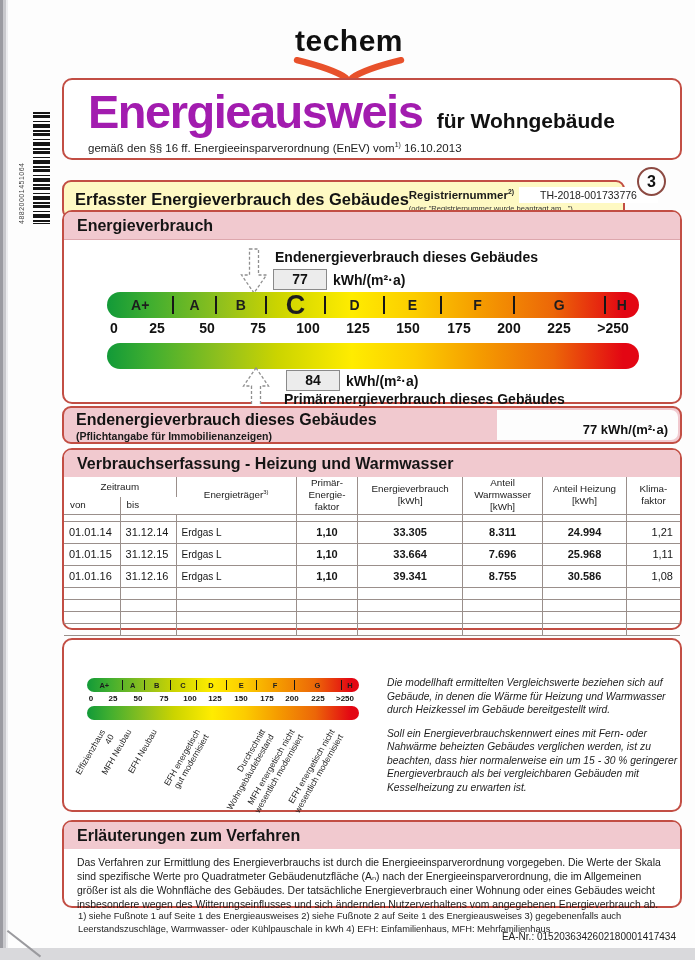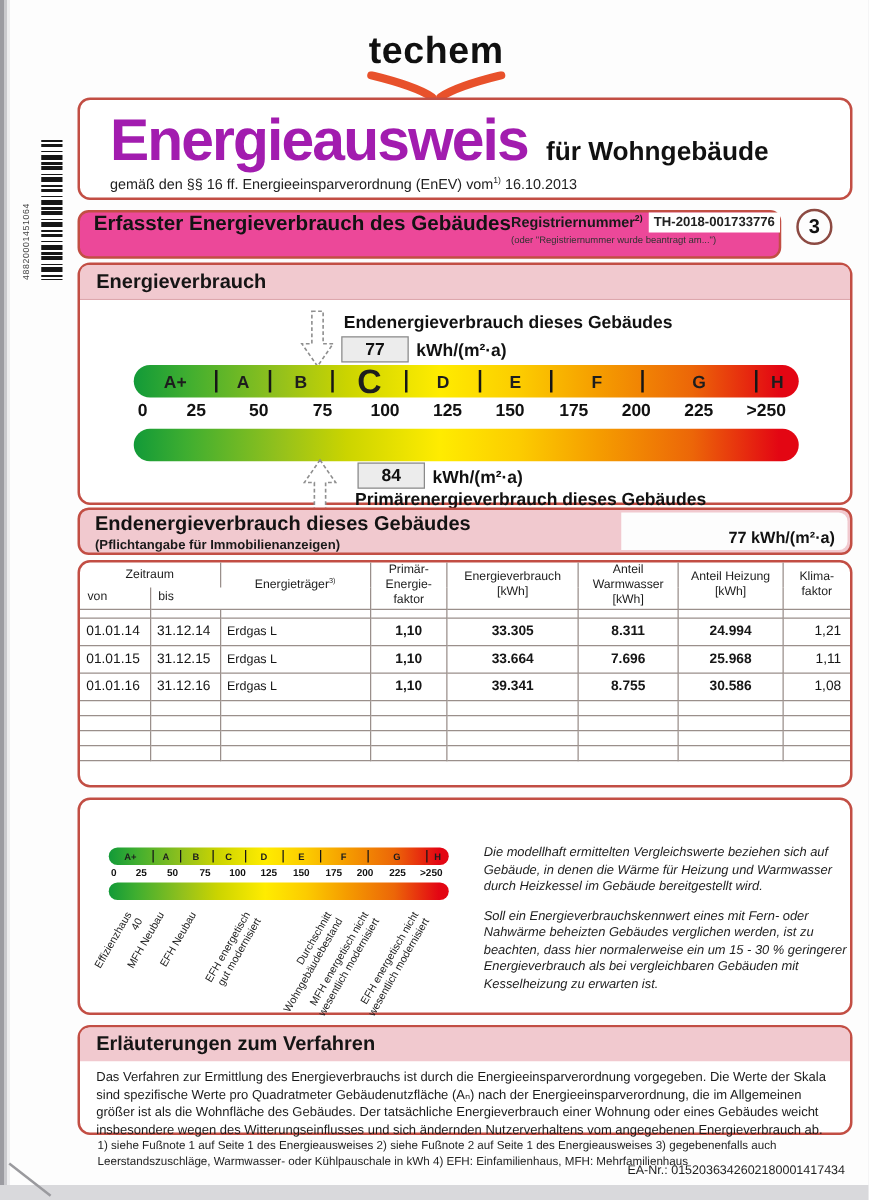--- a/index.html
+++ b/index.html
@@ -26,26 +26,26 @@
         background:#fff;box-sizing:border-box;}
   .pinkhead{background:#f1c9cf;border-radius:7px 7px 0 0;font-weight:bold;font-size:16px;
         color:#151515;padding:5px 0 4px 13px;}
   sup{font-size:.6em;}
   
   .title-box{top:78px;height:82px;padding:10px 0 0 24px;}
   .big-title{font-size:47px;font-weight:bold;color:#a21caf;letter-spacing:-1.5px;line-height:.95;display:inline-block;}
   .title-suffix{font-size:21px;font-weight:bold;color:#111;display:inline-block;margin-left:10px;}
   .subtitle{font-size:11.5px;color:#222;margin-top:6px;}
   
-  .banner{top:168px;height:39px;width:563px;background:#ec4899;display:flex;align-items:flex-start;border-radius:9px;}
+  .banner{top:180px;height:39px;width:563px;background:#fef9c3;display:flex;align-items:center;border-radius:9px;}
   .banner-title{font-size:16.5px;font-weight:bold;color:#131313;padding-left:11px;white-space:nowrap;}
   .reg{margin-left:auto;padding-right:8px;width:228px;}
   .reg-row{display:flex;align-items:center;}
   .reg-label{font-size:11.5px;font-weight:bold;color:#1a1a1a;white-space:nowrap;}
-  .reg-value{background:#fff;font-size:10.5px;font-weight:bold;color:#222;padding:2px 4px;margin-left:5px;white-space:nowrap;}
+  .reg-value{background:#fff;font-size:10.5px;font-weight:normal;color:#222;padding:2px 21px;margin-left:5px;white-space:nowrap;}
   .reg-note{font-size:7.6px;color:#333;margin-top:1px;}
   .circle3{position:absolute;left:637px;top:167px;width:29px;height:29px;border:2px solid #8c4a42;
            border-radius:50%;display:flex;align-items:center;justify-content:center;
            font-size:16px;font-weight:bold;color:#111;background:#fdfdfd;box-sizing:border-box;}
   
   .ev-box{top:210px;height:194px;}
   .ev-box .pinkhead{border-bottom:1px solid #dda7ad;}
   .abslabel{position:absolute;font-weight:bold;color:#111;}
   .valbox{display:inline-block;background:#ececec;border:1px solid #8a8a8a;font-weight:bold;
           font-size:14px;color:#111;text-align:center;vertical-align:middle;}
@@ -206,20 +206,21 @@
     <div class="abslabel" style="left:220px;top:179px;font-size:14px">Primärenergieverbrauch dieses Gebäudes</div>
   </div>
 
   <div class="rbox ee-box">
     <div class="ee-title">Endenergieverbrauch dieses Gebäudes</div>
     <div class="ee-sub">(Pflichtangabe für Immobilienanzeigen)</div>
     <div class="ee-white">77  kWh/(m²·a)</div>
   </div>
 
   <div class="rbox tb-box">
+    <div class="pinkhead">Verbrauchserfassung - Heizung und Warmwasser</div>
     <table class="vt">
       <colgroup>
         <col style="width:9.1%">
           <col style="width:9.1%">
           <col style="width:19.5%">
           <col style="width:10%">
         <col style="width:17%">
           <col style="width:13%">
           <col style="width:13.6%">
           <col style="width:8.7%">

